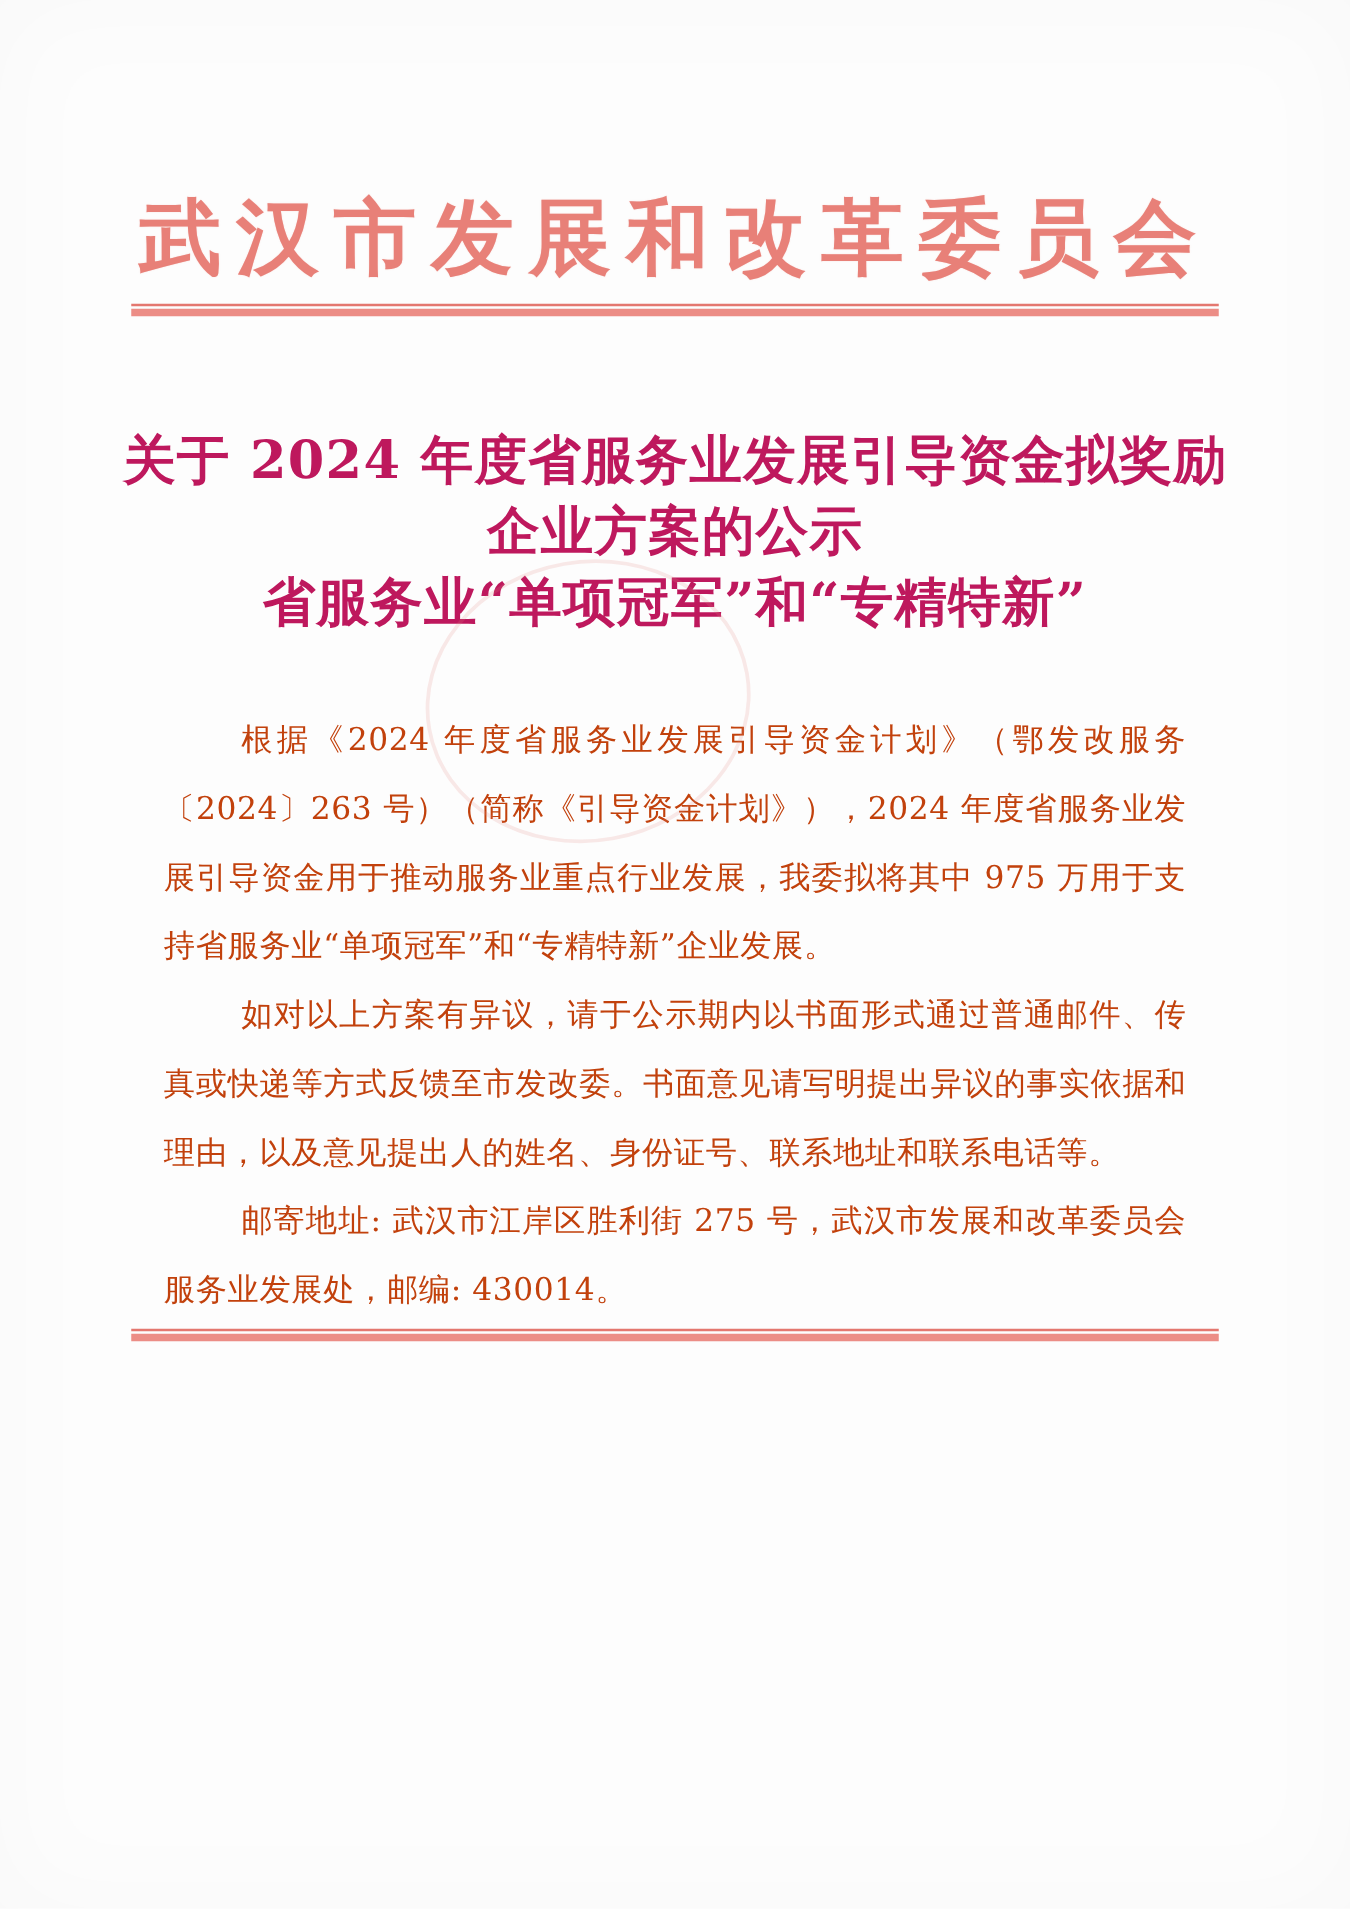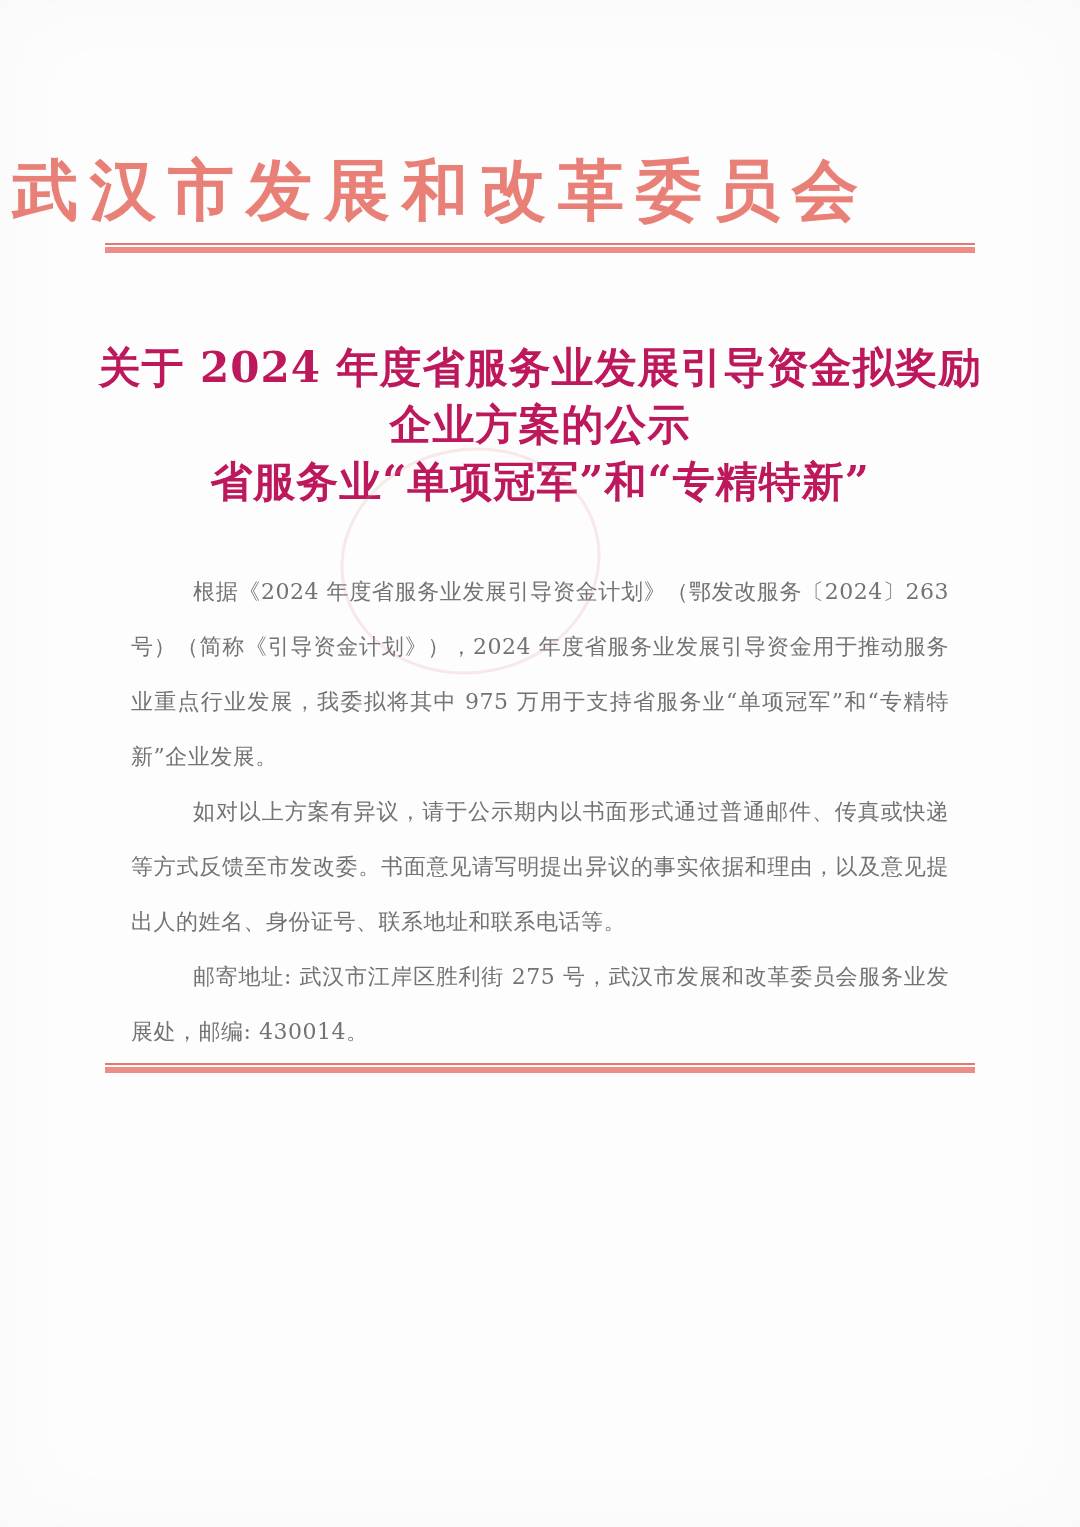--- a/index.html
+++ b/index.html
@@ -13,25 +13,26 @@
     height: 1527px;
     margin: 0 auto;
     background: #fdfdfd;
     box-shadow: inset 0 0 80px rgba(120,120,120,0.04);
     overflow: hidden;
     font-family: "DejaVu Serif", "Liberation Serif", serif;
   }
   
   .letterhead {
     padding-top: 146px;
+    text-align: center;
     font-size: 66px;
     line-height: 88px;
     font-weight: bold;
     letter-spacing: 12px;
-    padding-left: 12px; 
+    padding-left: 0; 
     color: #e88078;
     text-shadow: 0 0 1px rgba(232,128,120,0.35);
     white-space: nowrap;
   }
   
   .red-rule {
     width: 870px;
     margin: 9px auto 0;
   }
   .red-rule .thin  { height: 2px; background: #e4776f; }
@@ -48,23 +49,23 @@
     color: #be185d;
     letter-spacing: 1px;
   }
   
   .body-text {
     width: 818px;
     margin: 54px auto 0;
   }
   .body-text p {
     margin: 0;
-    font-size: 22px;
+    font-size: 25px;
     line-height: 55px;
-    color: #737373;
+    color: #c2410c;
     text-align: justify;
     text-indent: 62px;
     letter-spacing: 0.5px;
   }
   
   .stamp-circle {
     position: absolute;
     left: 340px;
     top: 448px;
     width: 255px;

